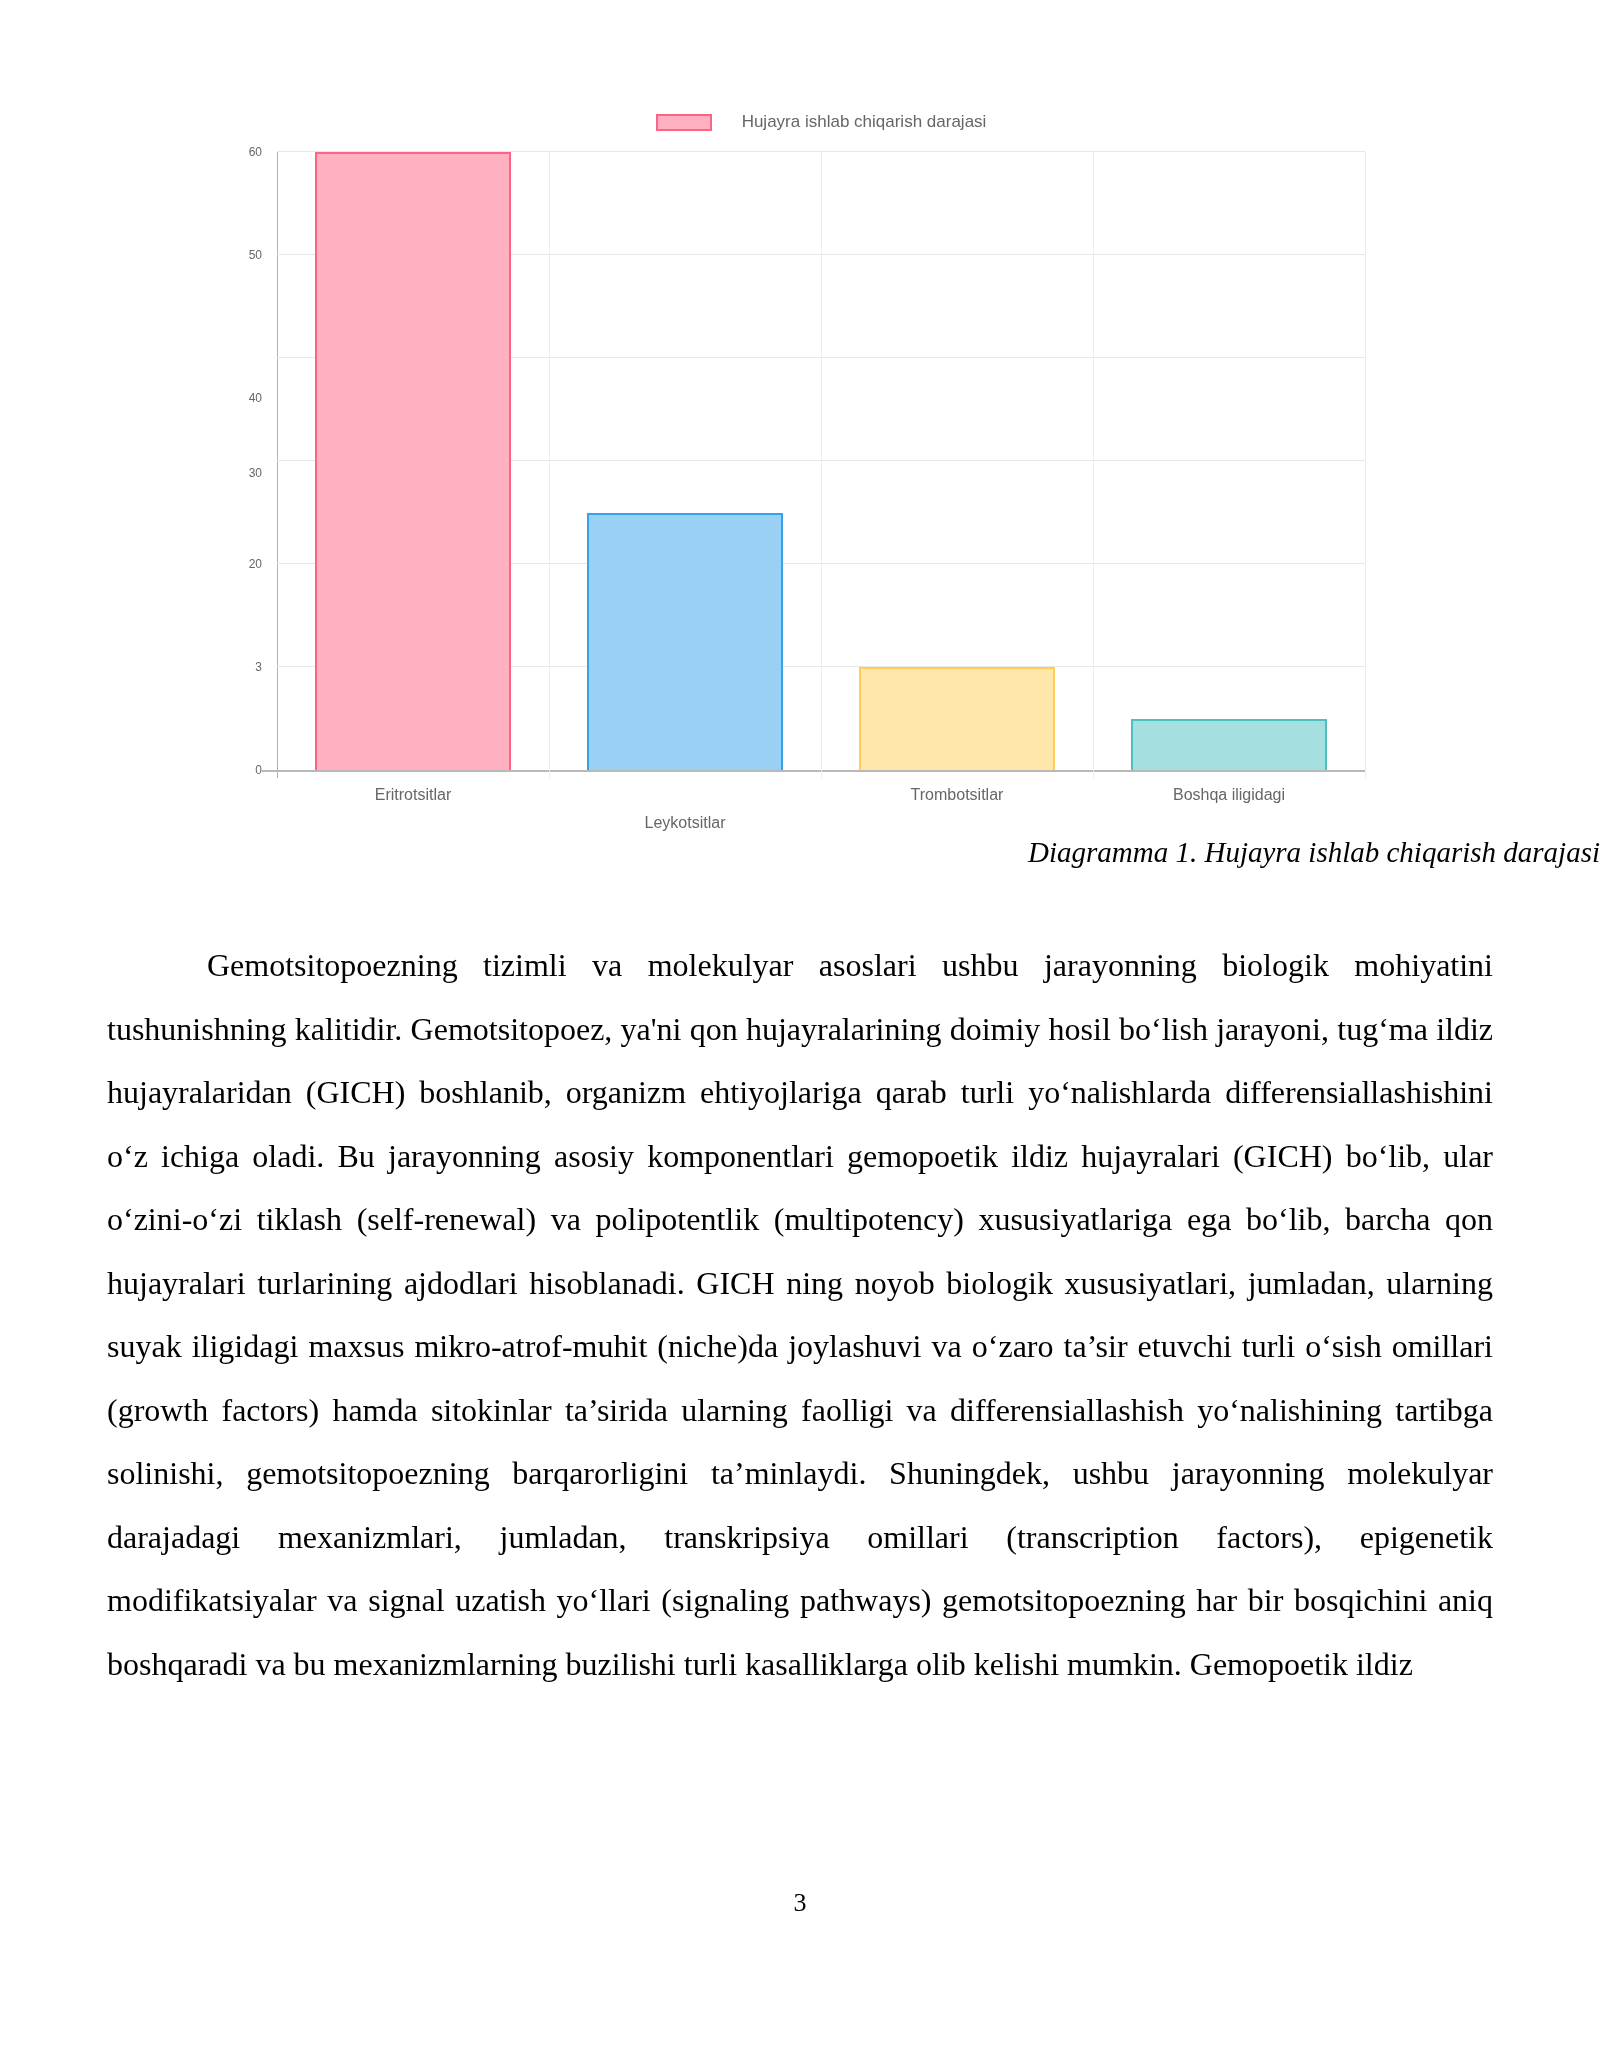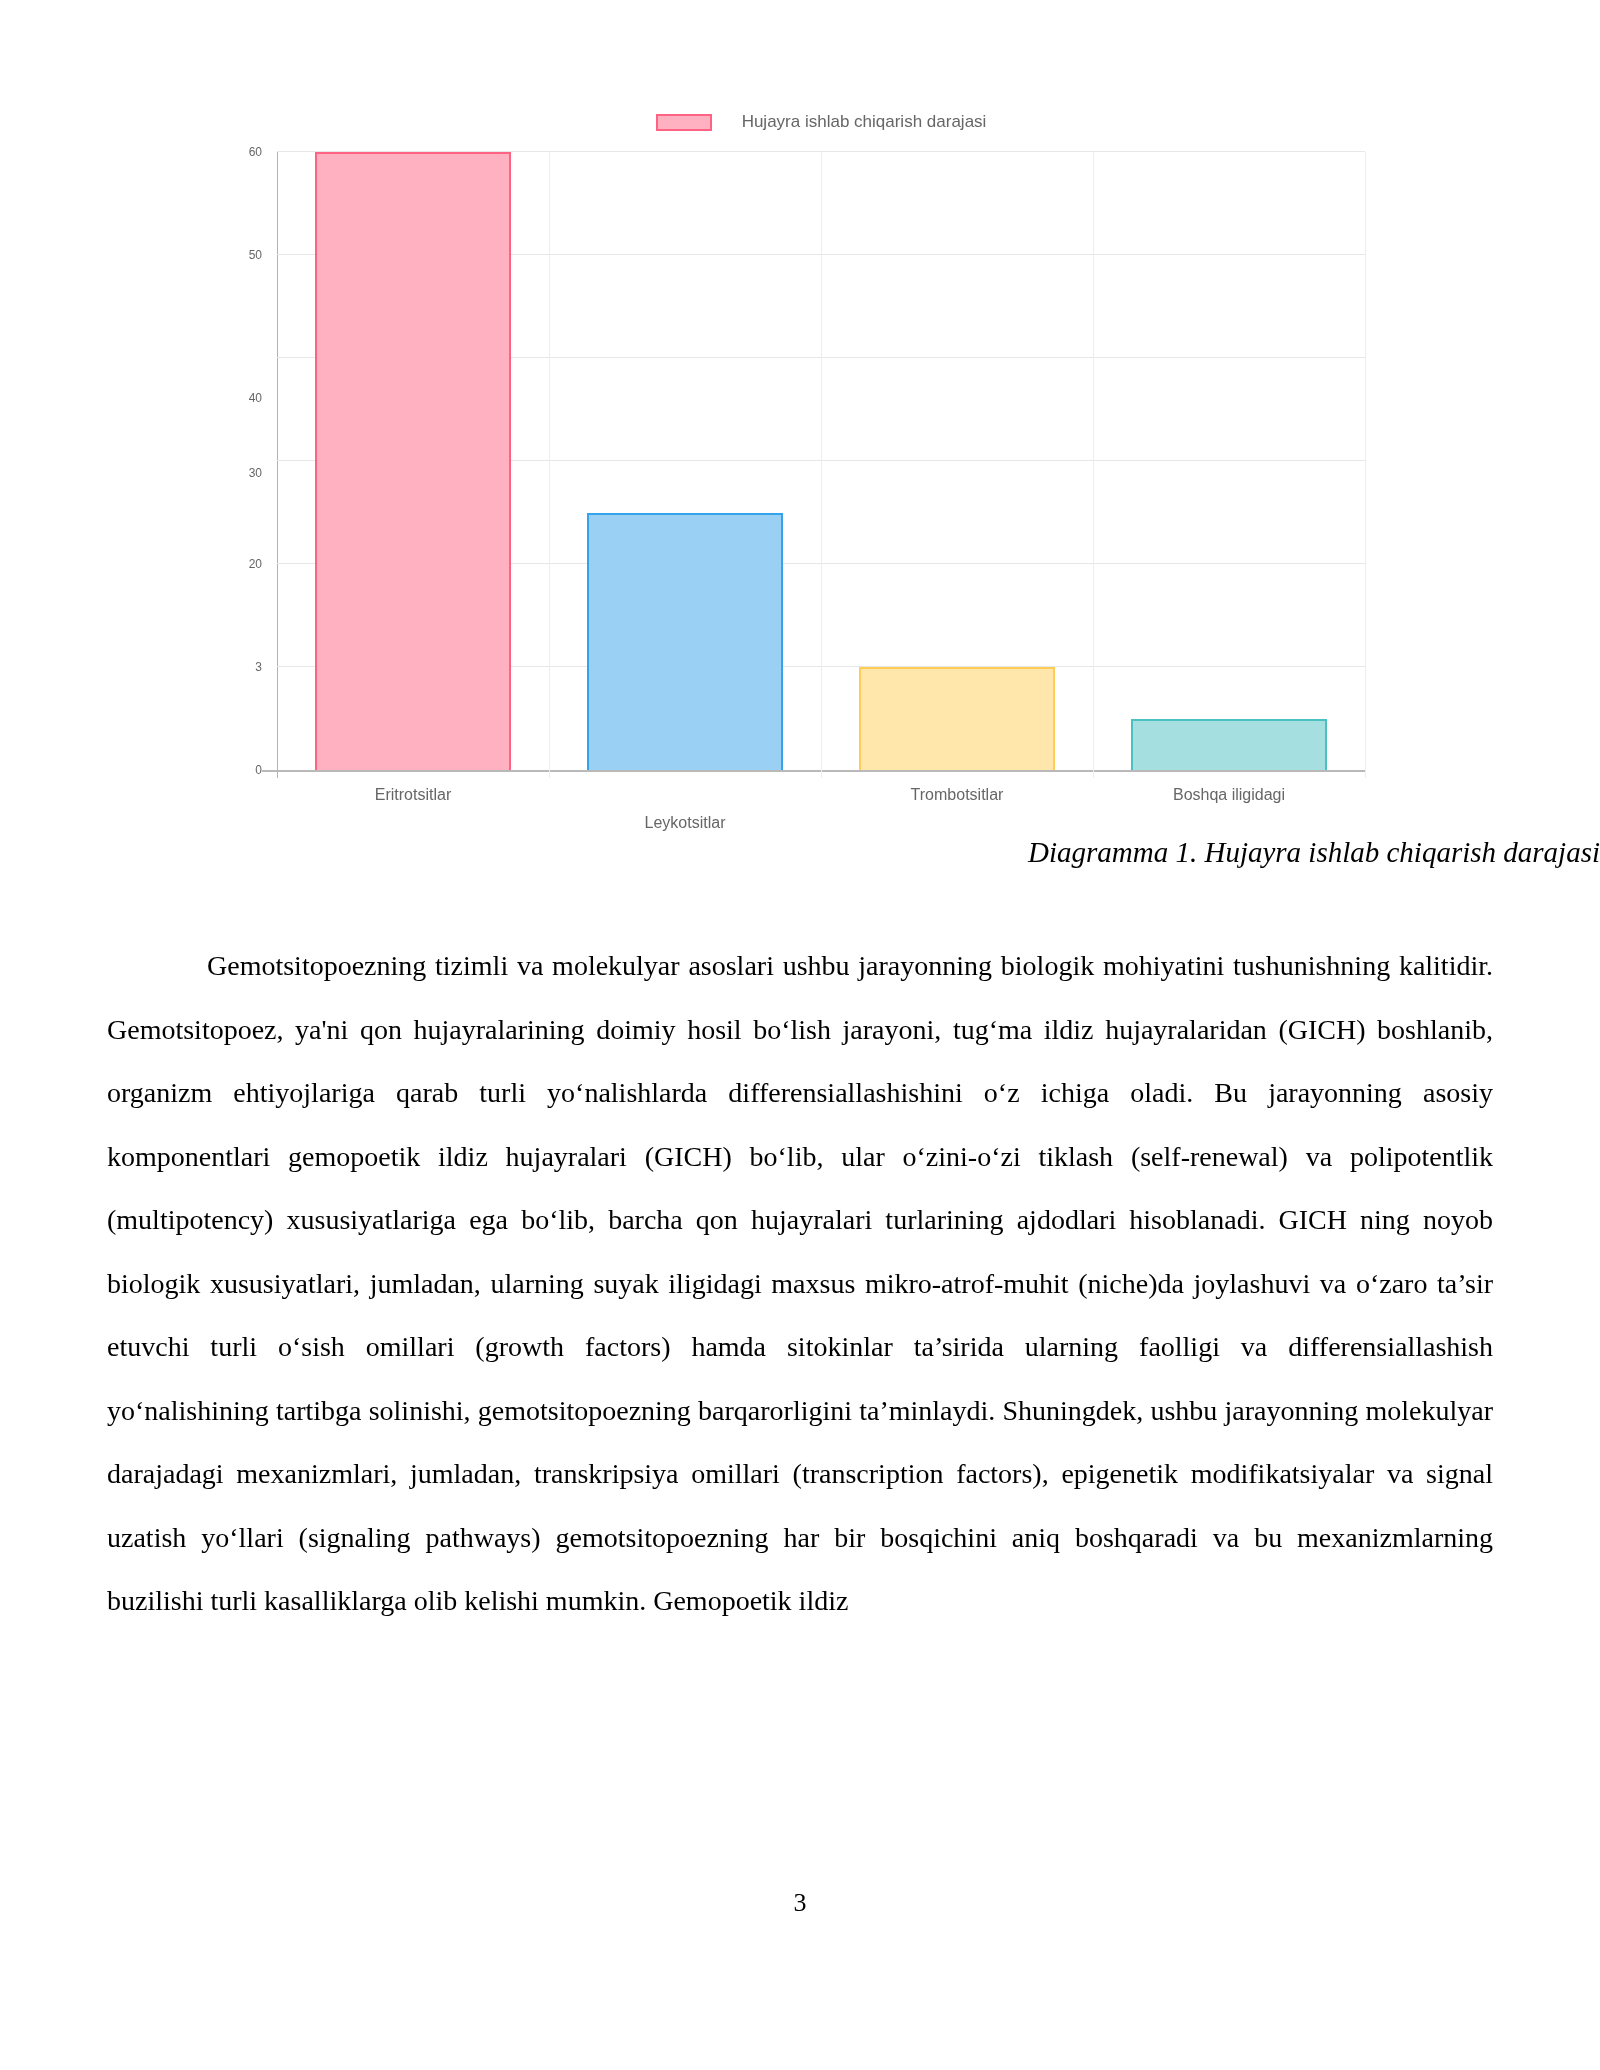--- a/index.html
+++ b/index.html
@@ -119,21 +119,21 @@
   }
 
   
   .body-text {
     position: absolute;
     left: 107px;
     top: 934px;
     width: 1386px;
     margin: 0;
     font-family: "Liberation Serif", serif;
-    font-size: 28px;
+    font-size: 32px;
     line-height: 63.5px;
     color: #000000;
     text-align: justify;
     text-indent: 100px;
   }
 
   
   .page-number {
     position: absolute;
     left: 0;

